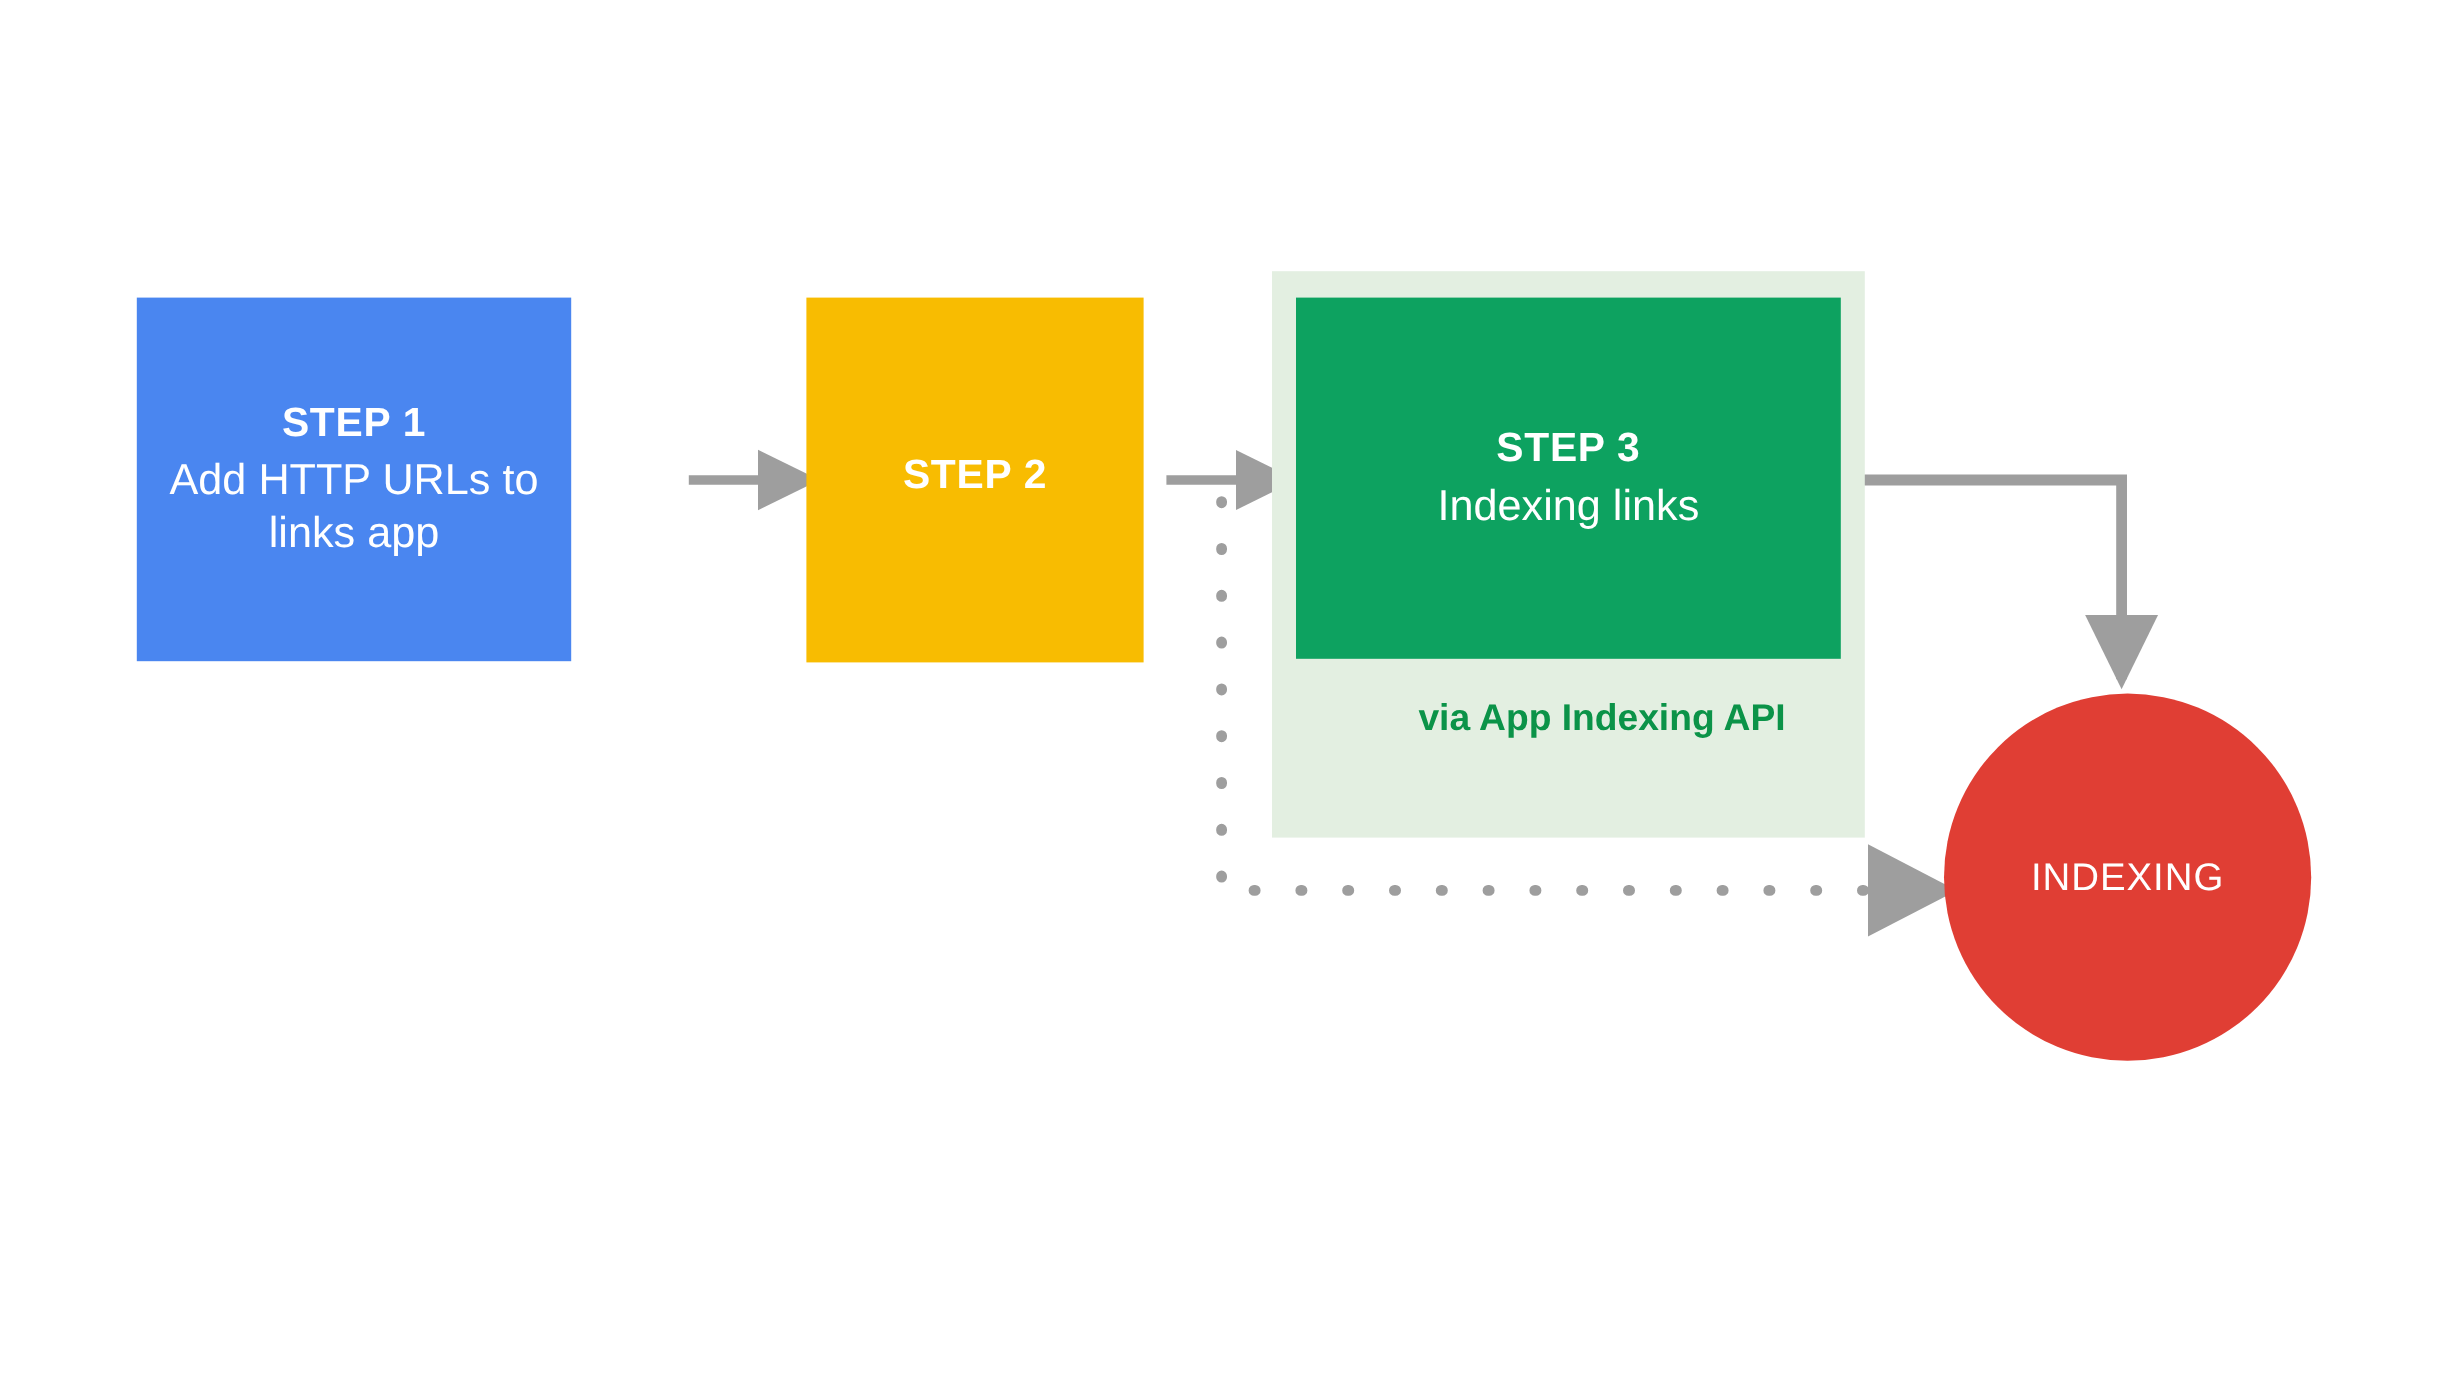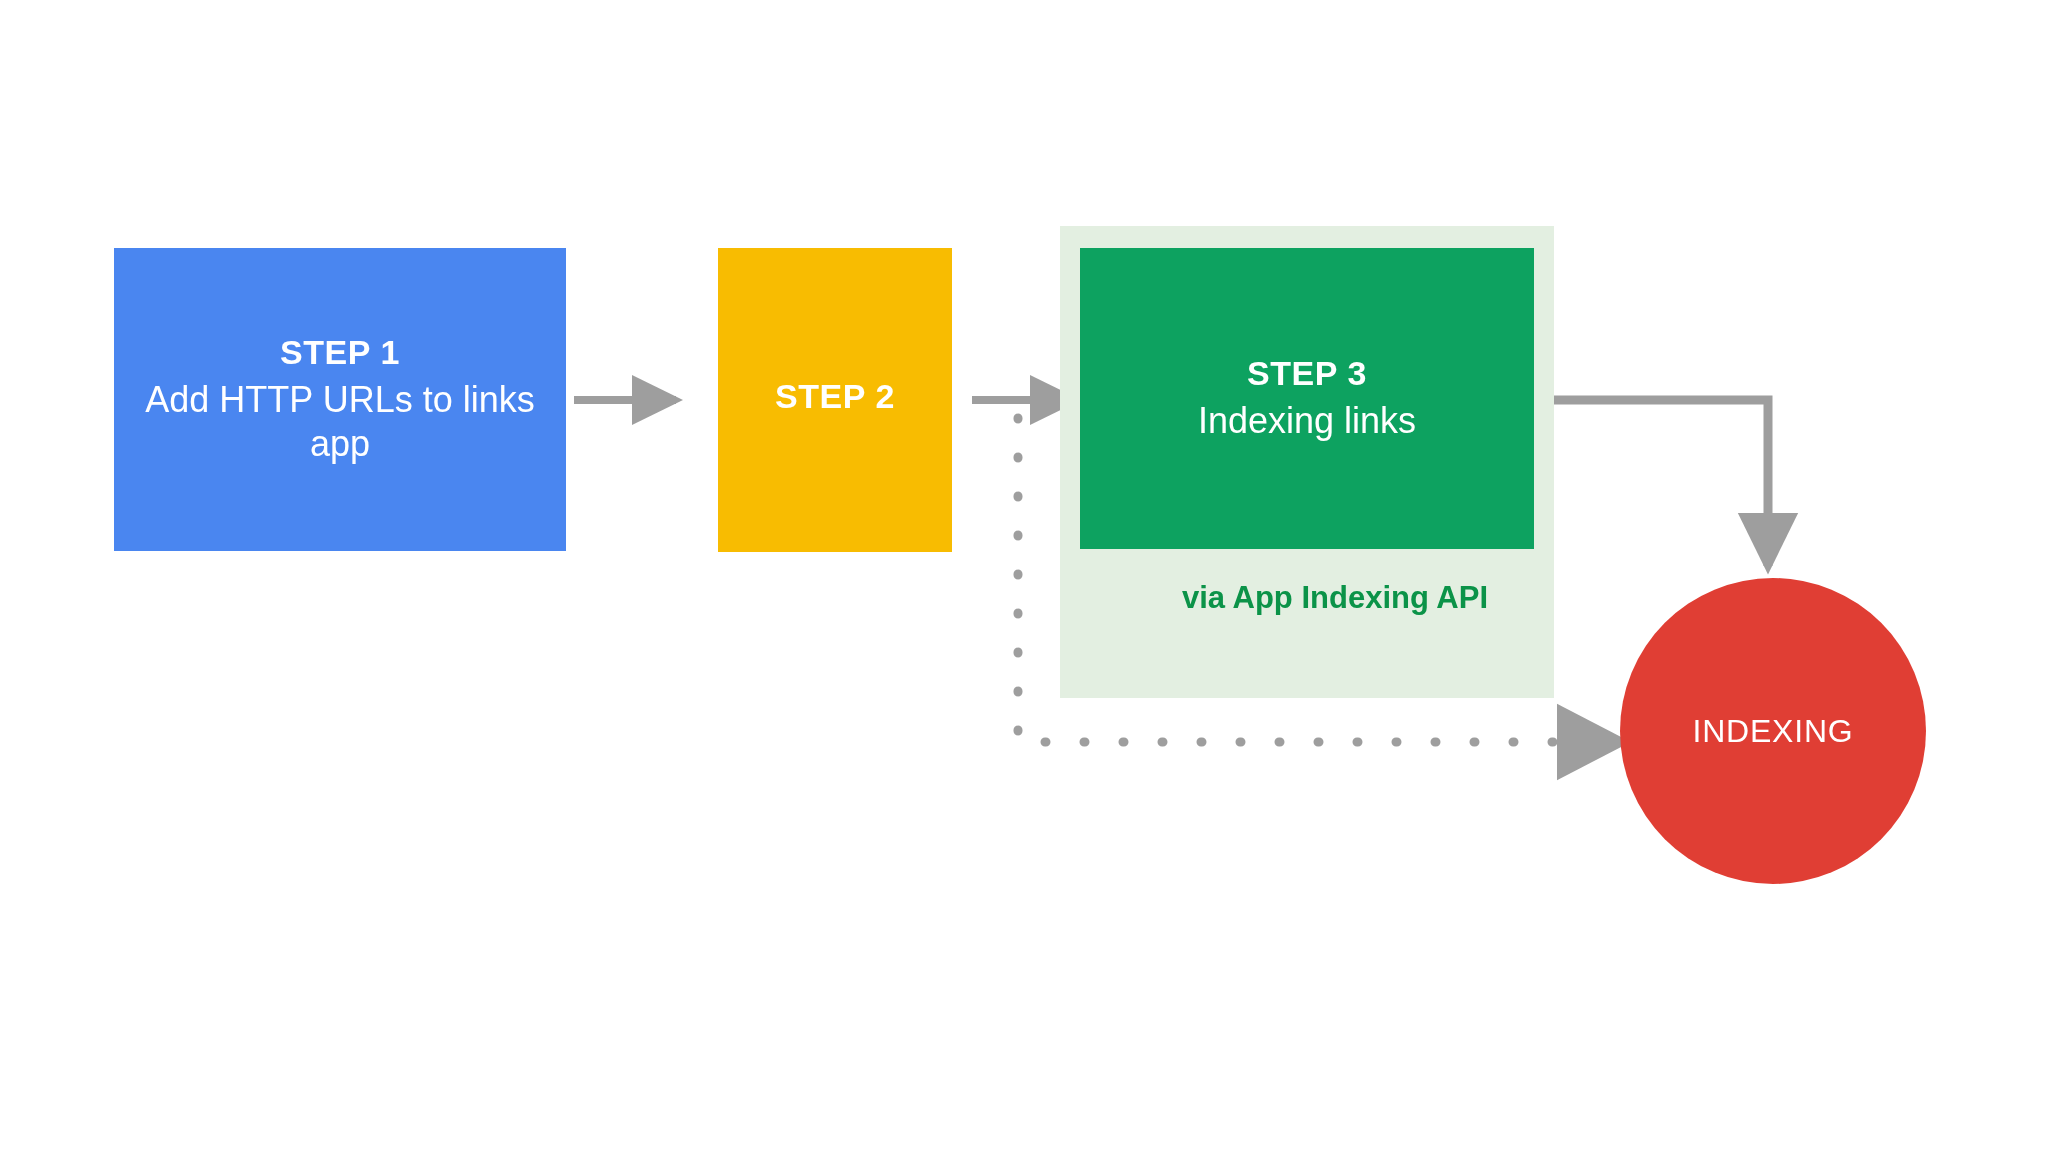--- a/index.html
+++ b/index.html
@@ -51,30 +51,30 @@
     font-size: 36px;
     line-height: 1.22;
     margin: 0;
     padding: 0 14px;
   }
 
   
   #step1 {
     left: 114px;
     top: 248px;
-    width: 452px;
+    width: 362px;
     height: 303px;
     background: #4a86f0;
     justify-content: center;
   }
   
   #step2 {
-    left: 718px;
+    left: 672px;
     top: 248px;
-    width: 234px;
+    width: 281px;
     height: 304px;
     background: #f8bc01;
   }
   
   #step3-panel {
     position: absolute;
     left: 1060px;
     top: 226px;
     width: 494px;
     height: 472px;

